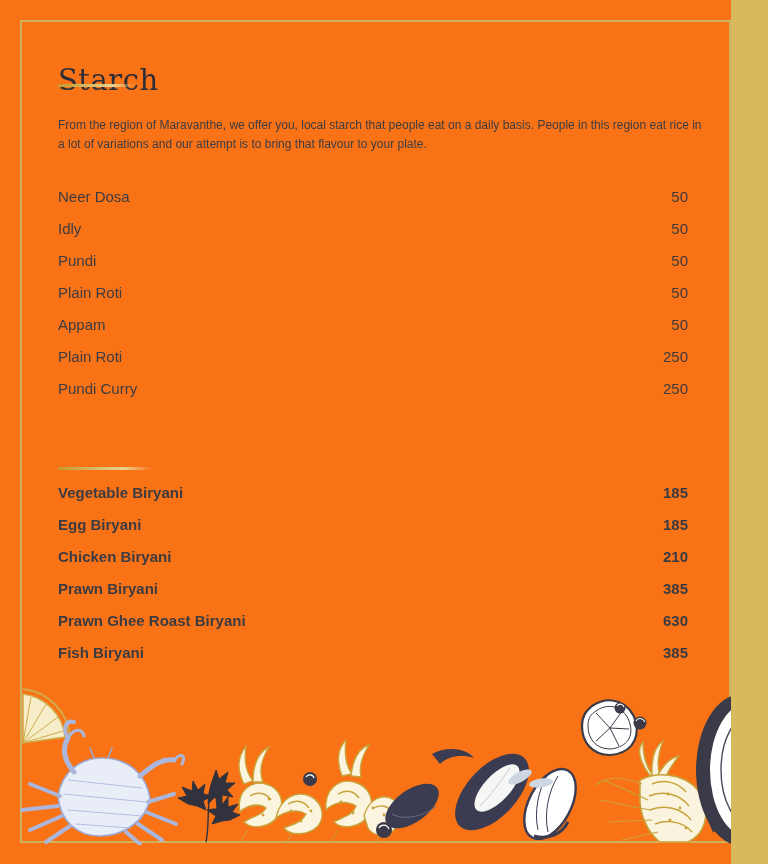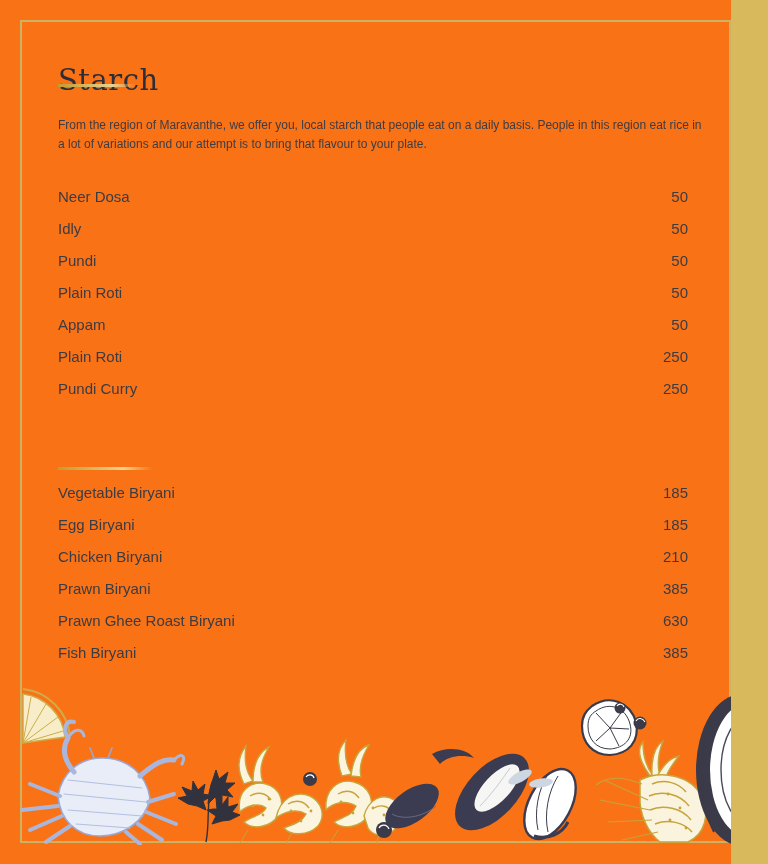--- a/index.html
+++ b/index.html
@@ -50,21 +50,21 @@
     width: 648px;
     font-size: 12px; line-height: 19px;
     color: #3c3c44;
     z-index: 2;
   }
   .menu-list {
     position: absolute; left: 58px; width: 630px;
     z-index: 2;
   }
   #list-starch { top: 180px; }
-  #list-biryani { top: 476px; }
+  #list-biryani { top: 476px; font-weight: bold; }
   .menu-row {
     display: flex; justify-content: space-between; align-items: center;
     height: 32px;
   }
   .item-name {
     font-size: 15px; color: #3b3b42;
   }
   .item-price {
     font-size: 15px; color: #3b3b42;
     text-align: left;

